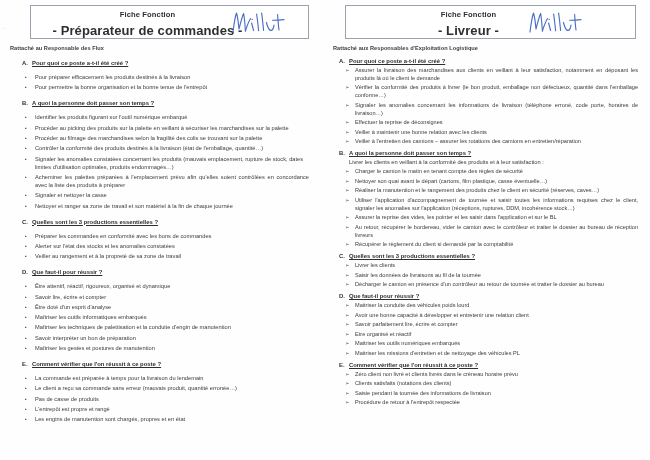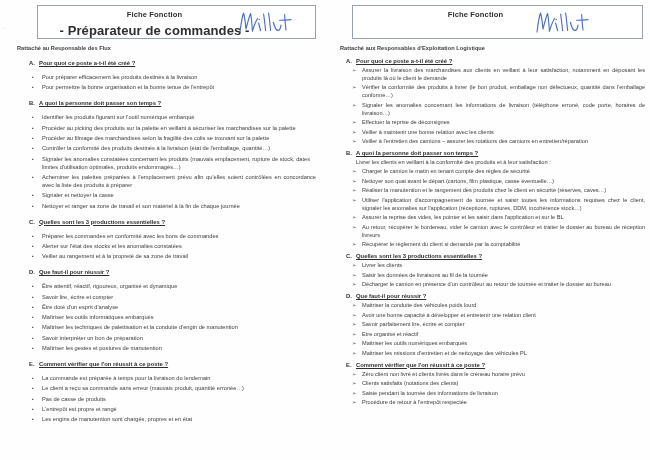--- a/index.html
+++ b/index.html
@@ -23,21 +23,21 @@
   .page {
     position: relative;
     width: 325px;
     height: 460px;
     box-sizing: border-box;
     background: #fefefe;
     overflow: hidden;
   }
   .page-inner {
     position: absolute;
-    left: 7px; top: 0;
+    left: 0; top: 0;
     width: 325px;
     height: 460px;
     padding: 3px 6px 0 8px;
     box-sizing: border-box;
   }
 
   
   .header-box {
     position: relative;
     border: 1px solid #9aa3ad;
@@ -354,20 +354,21 @@
       </div>
     </div>
   </div>
 
   <div class="page right">
     <div class="page-inner">
 
       <div class="header-box">
         <div class="header-titles">
           <div class="header-line1">Fiche Fonction</div>
+          <div class="header-line2">- Livreur -</div>
         </div>
         <svg class="signature" viewBox="0 0 64 30">
           <g fill="none" stroke="#4a6fc4" stroke-width="1.15" stroke-linecap="round" stroke-linejoin="round">
             <path d="M5 24 C6 16 7 9 8.5 5 C9.6 8 10.4 15 11 21 C12.6 15 14 9 15.6 5.5 C16.6 10 17 17 17.4 23"></path>
             <path d="M17.4 23 C19 18 20.6 13.5 22.6 10.5"></path>
             <path d="M23.6 15 C24.4 18 25 20.5 25.6 22.5"></path>
             <circle cx="24.2" cy="11.4" r=".7" fill="#4a6fc4" stroke="none"></circle>
             <path d="M28.6 6 C29.4 11 30 17 30.6 22.6"></path>
             <path d="M33.6 5 C34.4 10.5 35 16.5 35.6 22.4"></path>
             <path d="M38.4 14.5 C39.6 19 40.8 21.8 42.6 22.4 C44.4 22.8 45.6 20.5 46 17"></path>

